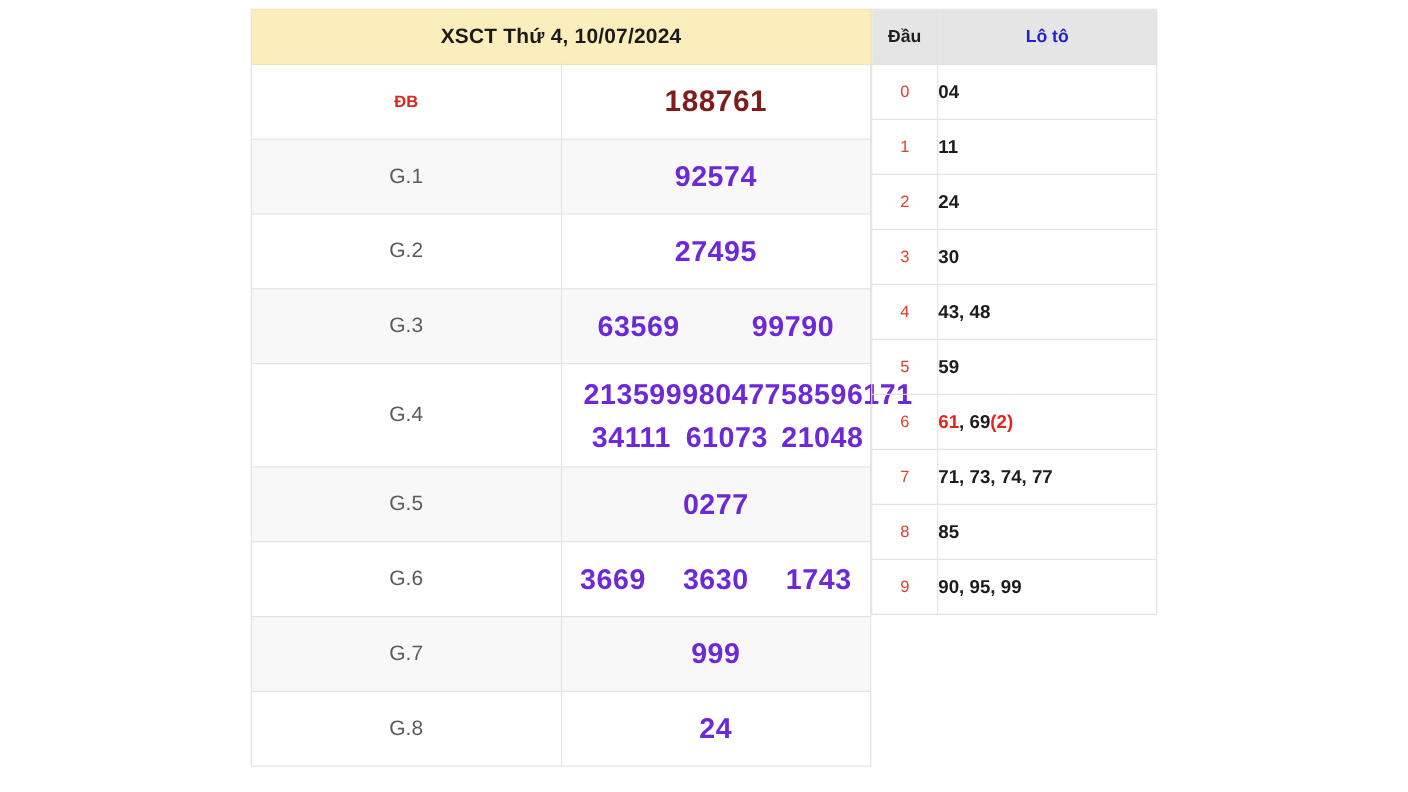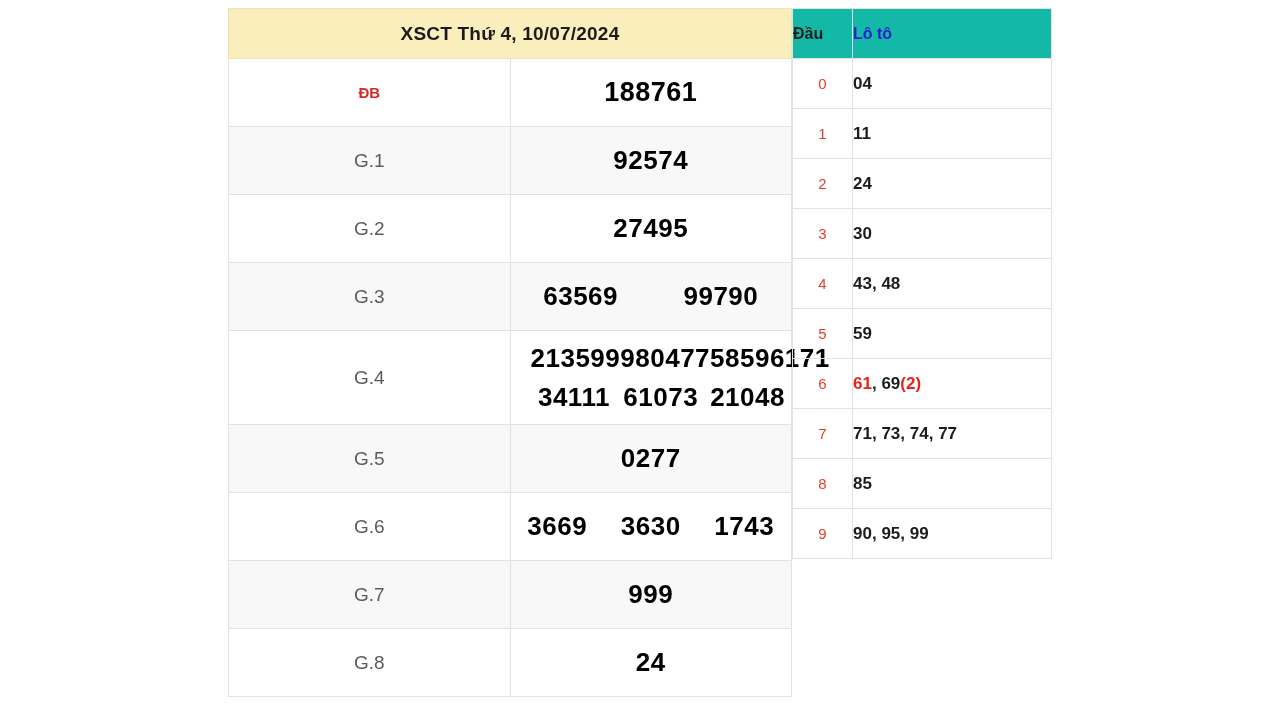--- a/index.html
+++ b/index.html
@@ -58,27 +58,27 @@
   }
   .num-row {
     display: flex;
     width: 100%;
     justify-content: space-around;
     align-items: center;
   }
   .num {
     font-size: 26px;
     font-weight: bold;
-    color: #000000;
+    color: #6d28d9;
     text-align: center;
     flex: 1 1 0;
     letter-spacing: .5px;
   }
   .num.special {
-    color: #000000;
+    color: #7f1d1d;
     font-size: 27px;
   }
   .row-alt { background: #f8f8f9; }
   .row-plain { background: #ffffff; }
 
   .r-db  { height: 68px; }
   .r-g1  { height: 68px; }
   .r-g2  { height: 68px; }
   .r-g3  { height: 68px; }
   .r-g4  { height: 94px; }
@@ -99,22 +99,22 @@
     border-collapse: collapse;
     table-layout: fixed;
   }
   .loto-table th, .loto-table td {
     border: 1px solid #e2e2e4;
     padding: 0;
     vertical-align: middle;
   }
   .loto-head-dau, .loto-head-loto {
     height: 50px;
-    background: #14b8a6;
-    text-align: left;
+    background: #e5e5e5;
+    text-align: center;
     font-size: 16px;
     font-weight: bold;
   }
   .loto-head-dau { color: #1f1f1f; width: 60px; }
   .loto-head-loto { color: #2222cc; }
   .dau-cell {
     width: 60px;
     text-align: center;
     font-size: 15px;
     color: #e0402f;

